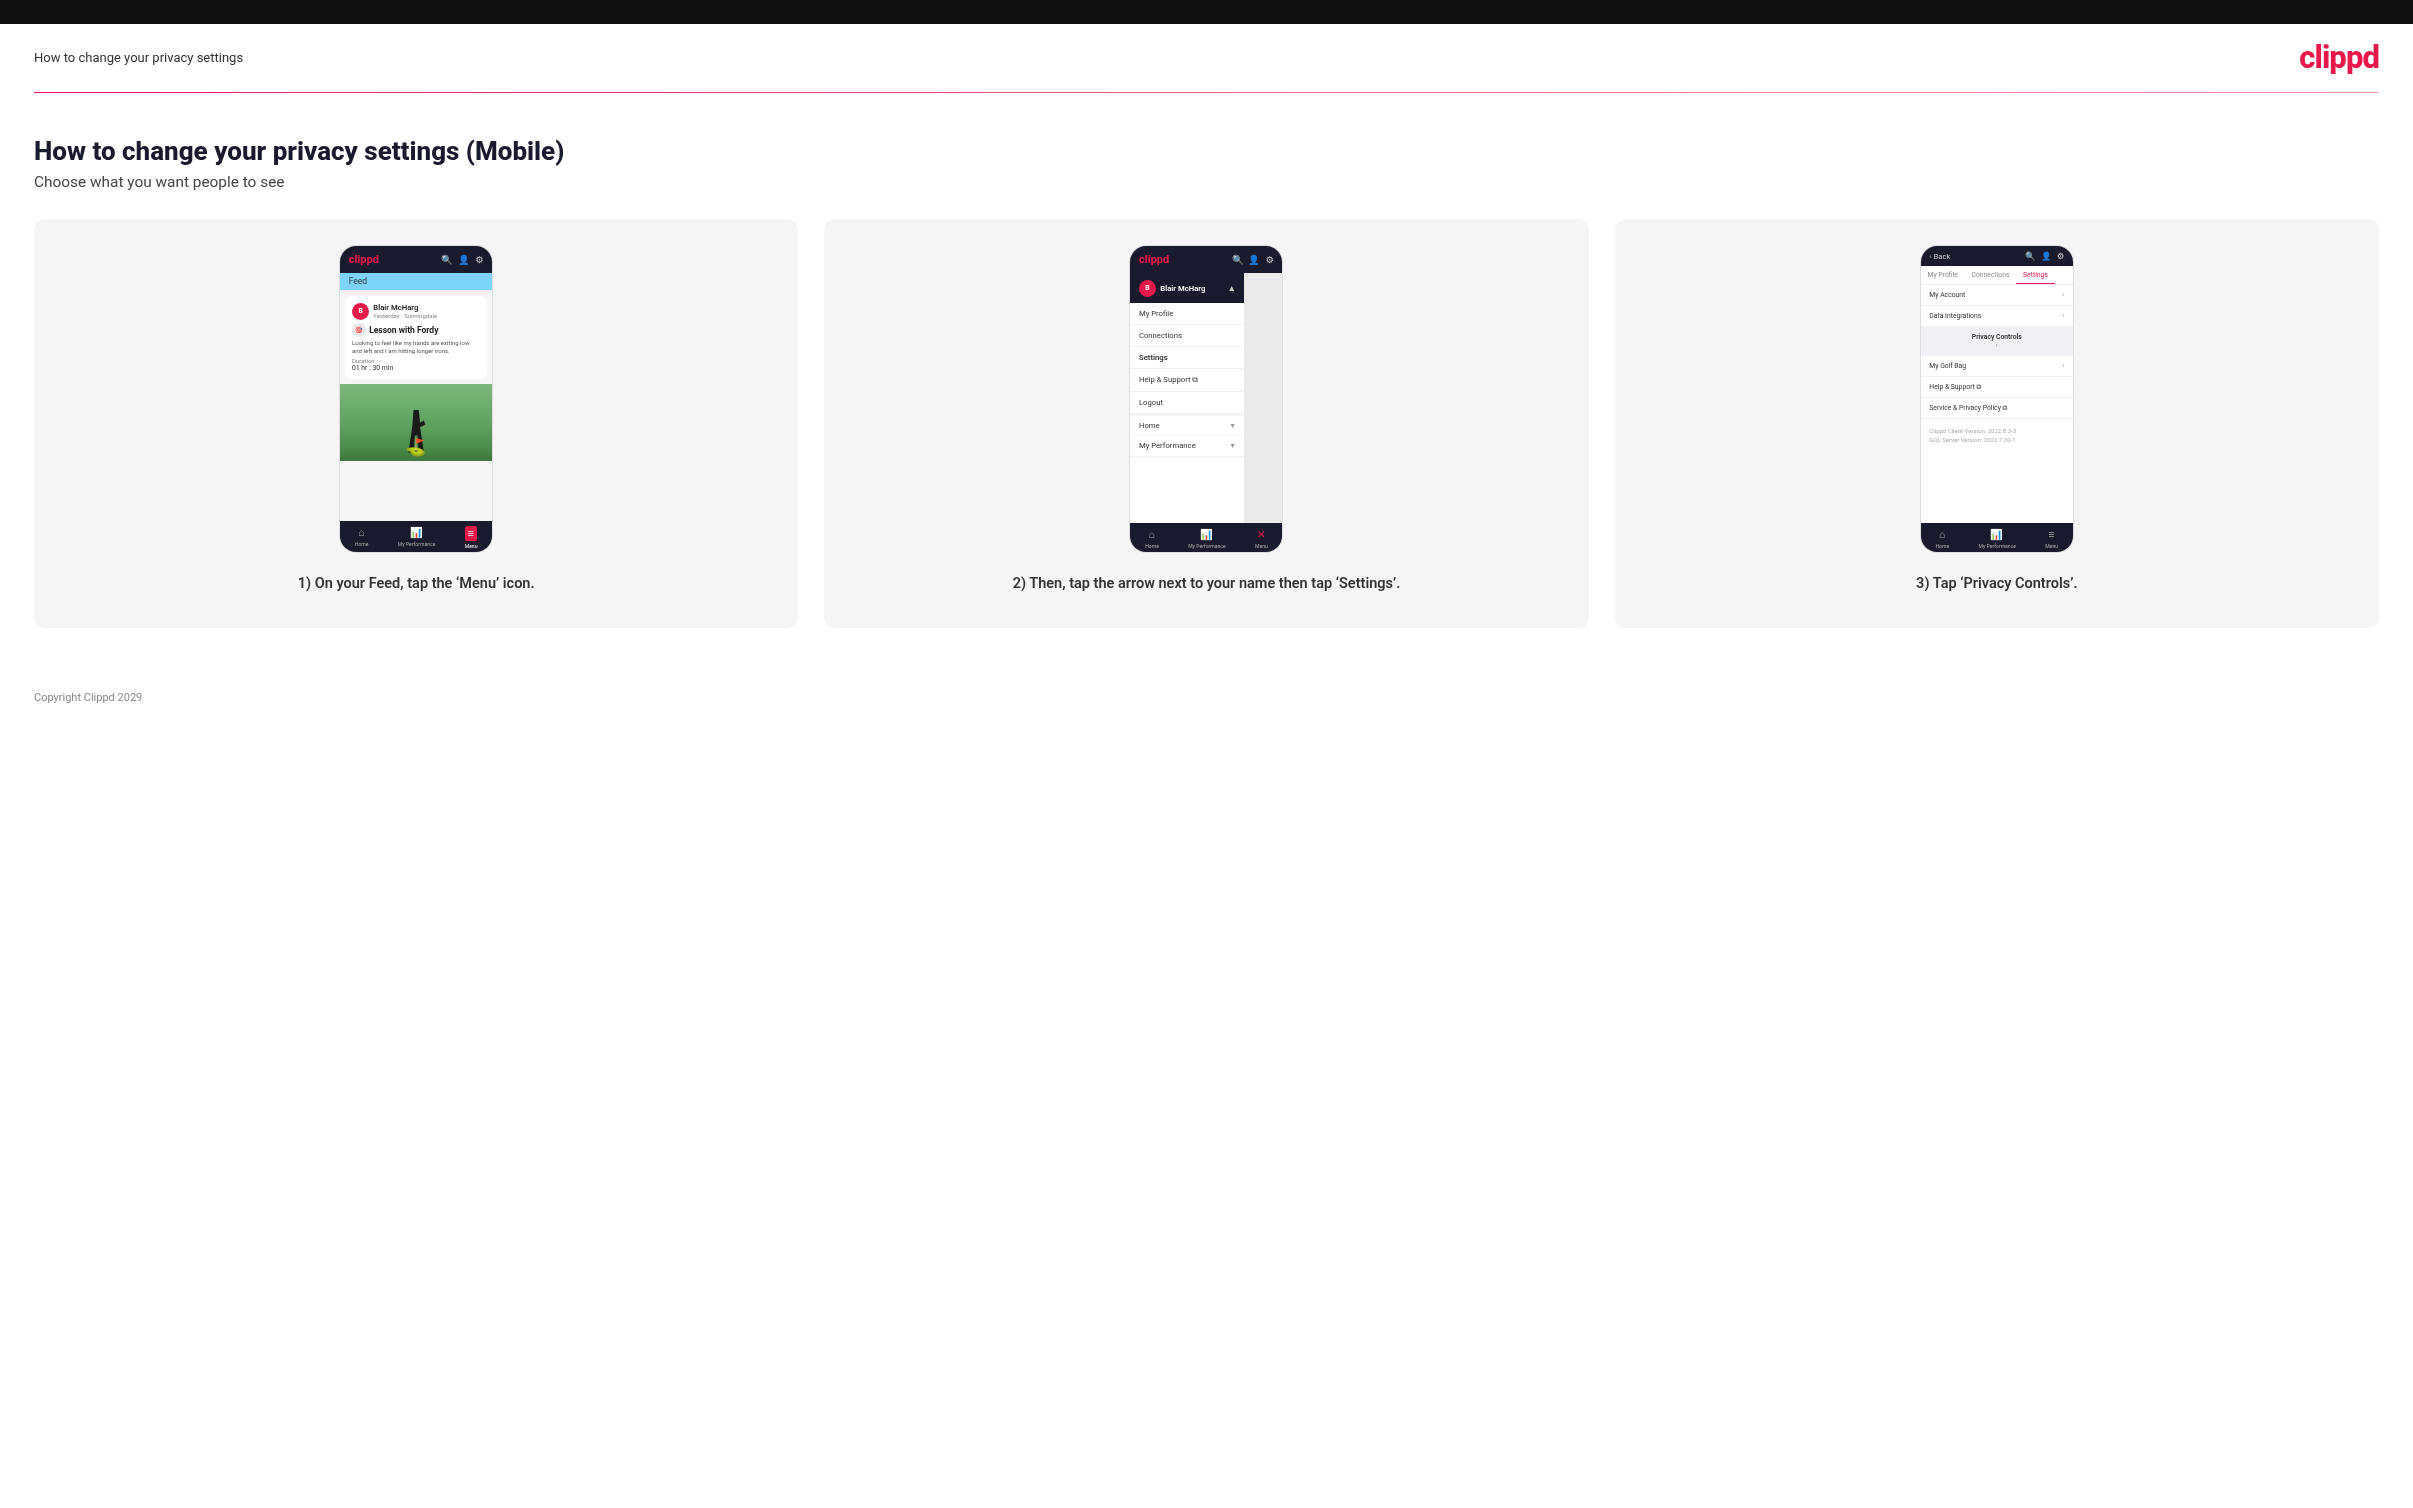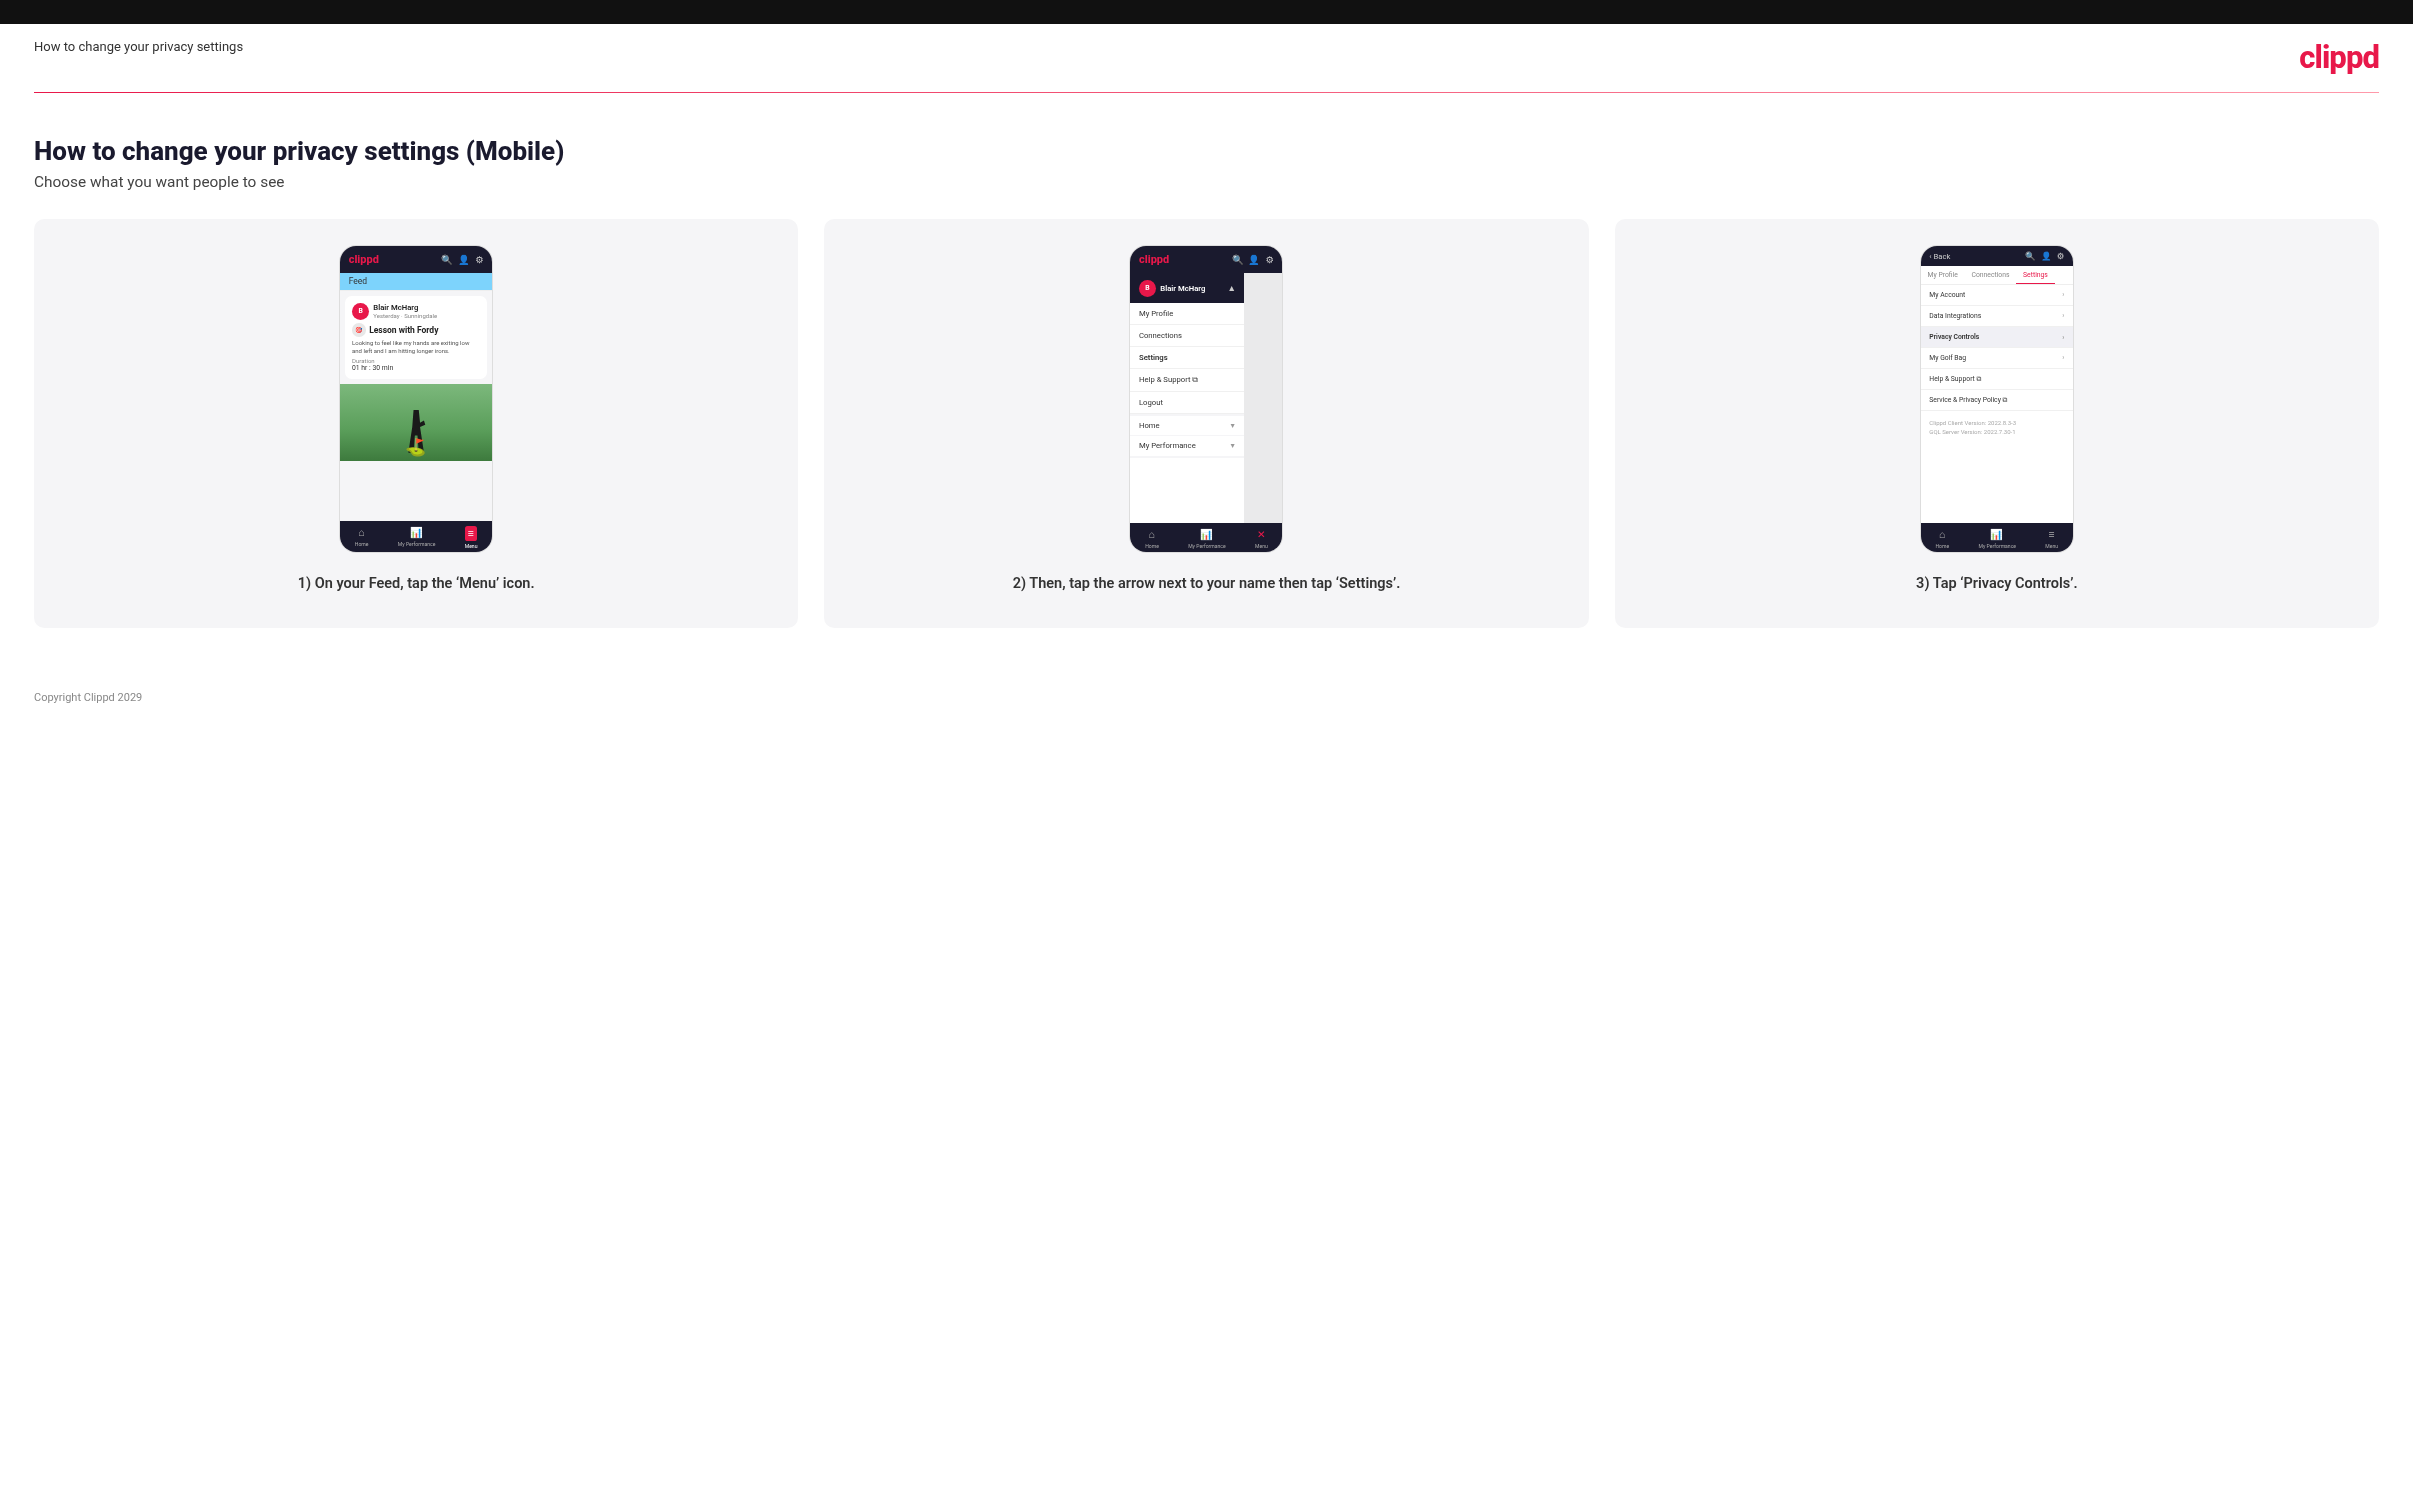--- a/index.html
+++ b/index.html
@@ -12,20 +12,21 @@
     
     .top-bar {
       background: #111;
       height: 24px;
       width: 100%;
     }
 
     
     .header {
       display: flex;
+      align-items: center;
       justify-content: space-between;
       padding: 15.4px 34px;
     }
     .header-title {
       font-size: 13px;
       color: #333;
     }
     .logo {
       font-size: 31px;
       font-weight: 800;
@@ -327,20 +328,21 @@
       font-size: 6.8px;
       color: #333;
       display: flex;
       align-items: center;
       justify-content: space-between;
       border-bottom: 0.9px solid #f0f0f0;
       background: #fff;
     }
     .settings-list-item.highlighted {
       font-weight: 600;
+      flex-direction: column;
     }
     .settings-version {
       padding: 6.8px 8.5px;
       font-size: 6px;
       color: #aaa;
       line-height: 1.5;
     }
 
     
     .step-caption {

